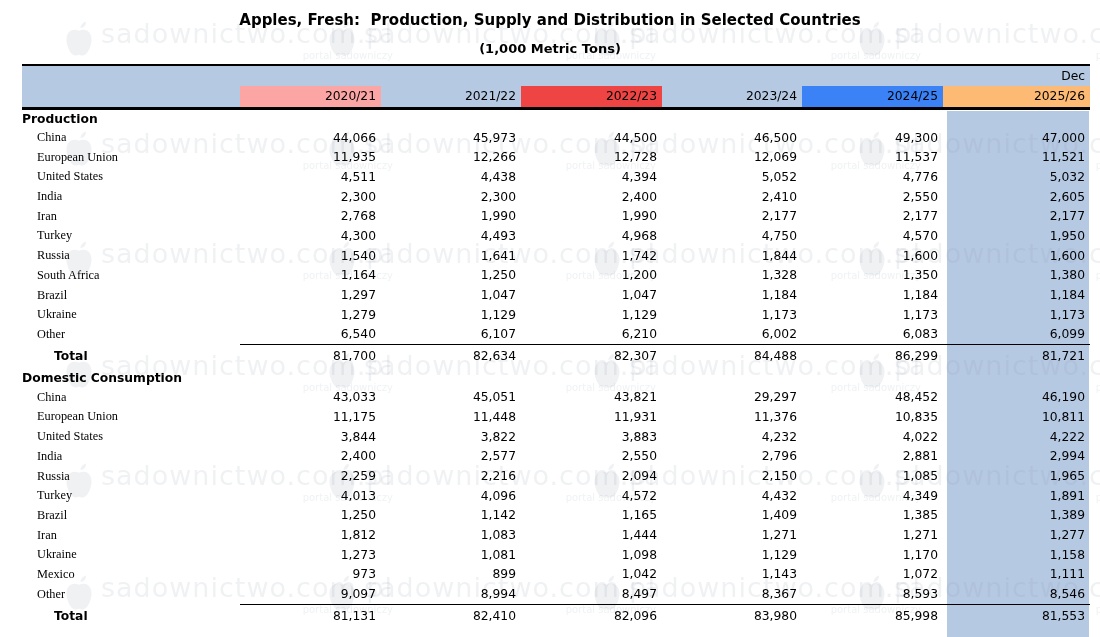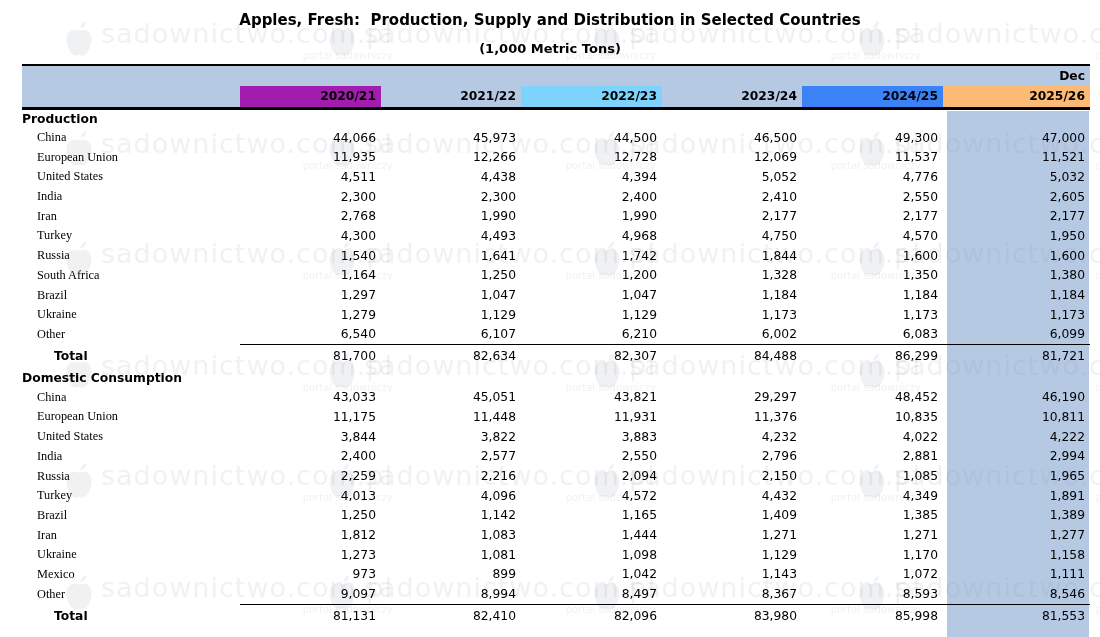--- a/index.html
+++ b/index.html
@@ -20,21 +20,21 @@
   .wm { position:absolute; display:flex; align-items:flex-start; gap:5px; color:#8b96a8; opacity:0.13; }
   .wm svg { width:34px; height:40px; flex:none; }
   .wm .wm-body { display:flex; flex-direction:column; align-items:flex-end; }
   .wm .wm-text { font-size:27px; line-height:1.05; letter-spacing:1px; white-space:nowrap; }
   .wm .wm-sub  { font-size:10px; line-height:1; margin-top:3px; white-space:nowrap; }
 
   
   table.psd { position:absolute; left:22px; top:64px; width:1068px; z-index:3;
               border-collapse:collapse; table-layout:fixed; font-size:12.3px; }
   .psd th, .psd td { padding:0; vertical-align:middle; background:transparent; }
-  .psd thead th { font-weight:bold; }
+  .psd thead th { font-weight:normal; }
   .psd thead tr.dec-row th  { height:21px; border-top:2px solid #000; }
   .psd thead tr.year-row th { height:22px; border-bottom:3px solid #000; }
   .num { text-align:right; padding-right:5px !important; }
   .psd tbody tr { height:19.7px; }
   .psd tbody tr.section-row td.lbl { font-weight:bold; }
   .psd tbody tr.country-row td.lbl { padding-left:15px;font-family:Liberation Serif, serif; }
   .psd tbody tr.total-row { height:23.5px; }
   .psd tbody tr.total-row td.lbl { font-weight:bold; padding-left:32px; }
   .psd tbody tr.rule-row td.num { border-bottom:1.6px solid #000; }
 </style>
@@ -301,23 +301,23 @@
         <col style="width:141px">
         <col style="width:147px">
     </colgroup>
     <thead>
       <tr class="dec-row">
         <th colspan="6" style="background: rgb(182, 201, 227);"></th>
         <th class="num" style="background: rgb(182, 201, 227);">Dec</th>
       </tr>
       <tr class="year-row">
         <th style="background: rgb(182, 201, 227);"></th>
-        <th class="num" style="background: #a21caf;">2020/21</th>
+        <th class="num" style="background: #fca5a5;">2020/21</th>
         <th class="num" style="background: rgb(182, 201, 227);">2021/22</th>
-        <th class="num" style="background: #7dd3fc;">2022/23</th>
+        <th class="num" style="background: #ef4444;">2022/23</th>
         <th class="num" style="background: rgb(182, 201, 227);">2023/24</th>
         <th class="num" style="background: #3b82f6;">2024/25</th>
         <th class="num" style="background: #fdba74;">2025/26</th>
       </tr>
     </thead>
     <tbody>
         <tr class="section-row">
           <td class="lbl">Production</td>
           <td class="num"></td>
           <td class="num"></td>

